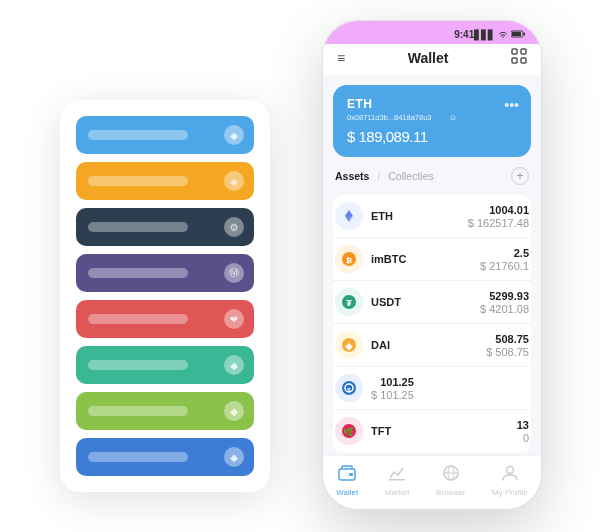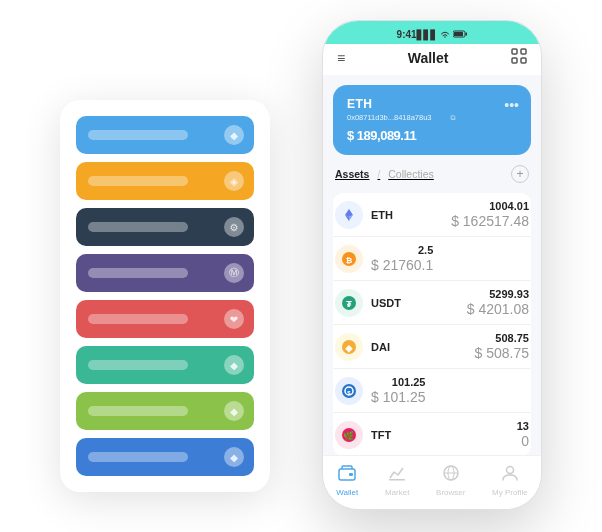--- a/index.html
+++ b/index.html
@@ -91,25 +91,25 @@
       border-radius: 36px;
       box-shadow: 0 20px 60px rgba(0,0,0,0.18);
       border: 1.5px solid #e0e0e0;
       overflow: hidden;
       z-index: 2;
       display: flex;
       flex-direction: column;
     }
 
     .phone-status-bar {
-      background: #5eead4;
+      background: #f0abfc;
       padding: 8px 16px 4px;
       display: flex;
       align-items: center;
-      justify-content: center;
+      justify-content: flex-end;
       font-size: 10px;
       color: #333;
       font-weight: 600;
     }
 
     .status-right {
       display: flex;
       gap: 3px;
       align-items: center;
       font-size: 9px;
@@ -172,22 +172,22 @@
       align-items: center;
       gap: 19px;
     }
 
     .balance-card .copy-icon {
       font-size: 7px;
       opacity: 0.7;
     }
 
     .balance-card .balance-amount {
-      font-size: 13px;
-      font-weight: 700;
+      font-size: 15px;
+      font-weight: 400;
       margin-top: 6px;
       letter-spacing: -0.5px;
     }
 
     .balance-card .more-icon {
       position: absolute;
       top: 12px;
       right: 12px;
       font-size: 14px;
       opacity: 0.8;
@@ -199,21 +199,20 @@
       align-items: center;
       justify-content: space-between;
       padding: 0 2px;
     }
 
     .assets-tabs {
       display: flex;
       gap: 8px;
       align-items: center;
       font-size: 10.5px;
-      text-decoration: underline;
     }
 
     .assets-tab-active {
       color: #222;
       font-weight: 600;
     }
 
     .assets-tab-slash {
       color: #ccc;
       font-size: 10px;
@@ -283,21 +282,21 @@
       text-align: right;
     }
 
     .asset-amount {
       font-size: 11px;
       font-weight: 600;
       color: #222;
     }
 
     .asset-usd {
-      font-size: 14px;
+      font-size: 11px;
       color: #999;
       margin-top: 1px;
     }
 
     
     .bottom-nav {
       background: #fff;
       display: flex;
       justify-content: space-around;
       align-items: center;
@@ -458,20 +457,23 @@
           </div>
         </div>
 
         <div class="asset-row">
           <div class="asset-icon icon-imbtc">
             <svg width="16" height="16" viewBox="0 0 16 16">
               <circle cx="8" cy="8" r="7" fill="#f7931a"></circle>
               <text x="8" y="12" text-anchor="middle" font-size="8" font-weight="bold" fill="white">₿</text>
             </svg>
           </div>
+          <div class="asset-info">
+            <div class="asset-ticker">imBTC</div>
+          </div>
           <div class="asset-values">
             <div class="asset-amount">2.5</div>
             <div class="asset-usd">$ 21760.1</div>
           </div>
         </div>
 
         <div class="asset-row">
           <div class="asset-icon icon-usdt">
             <svg width="16" height="16" viewBox="0 0 16 16">
               <circle cx="8" cy="8" r="7" fill="#26a17b"></circle>

